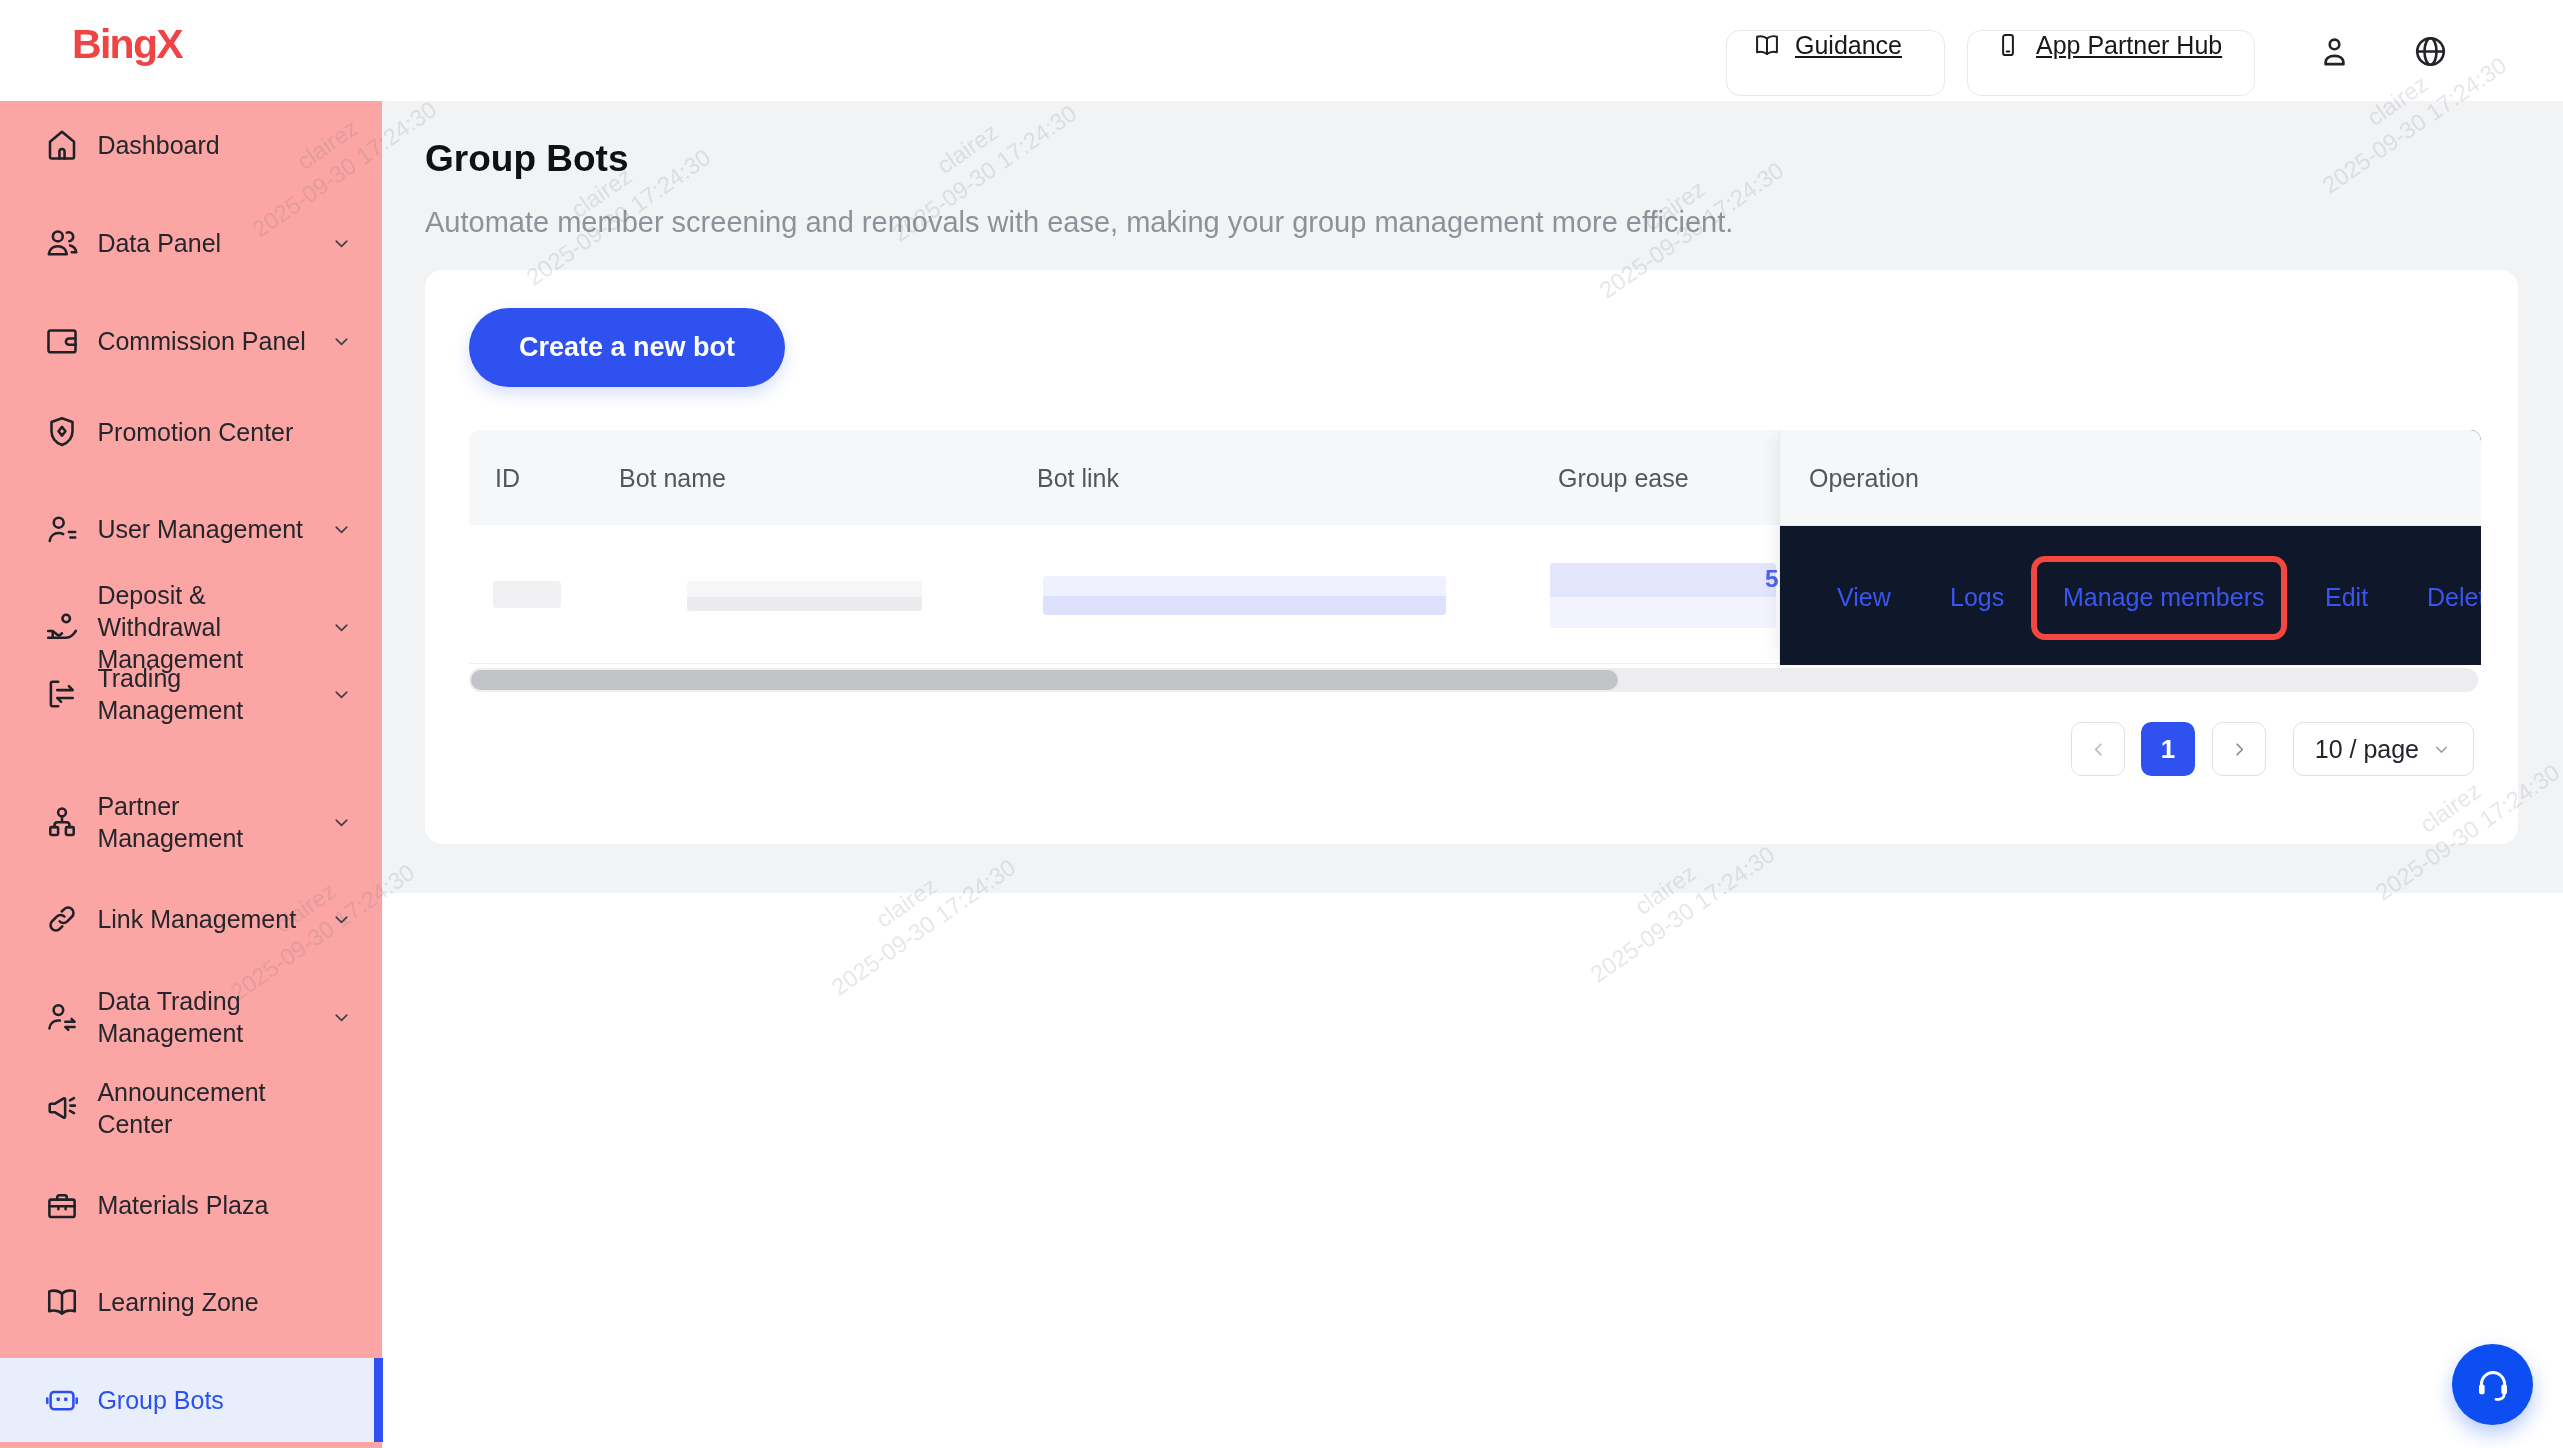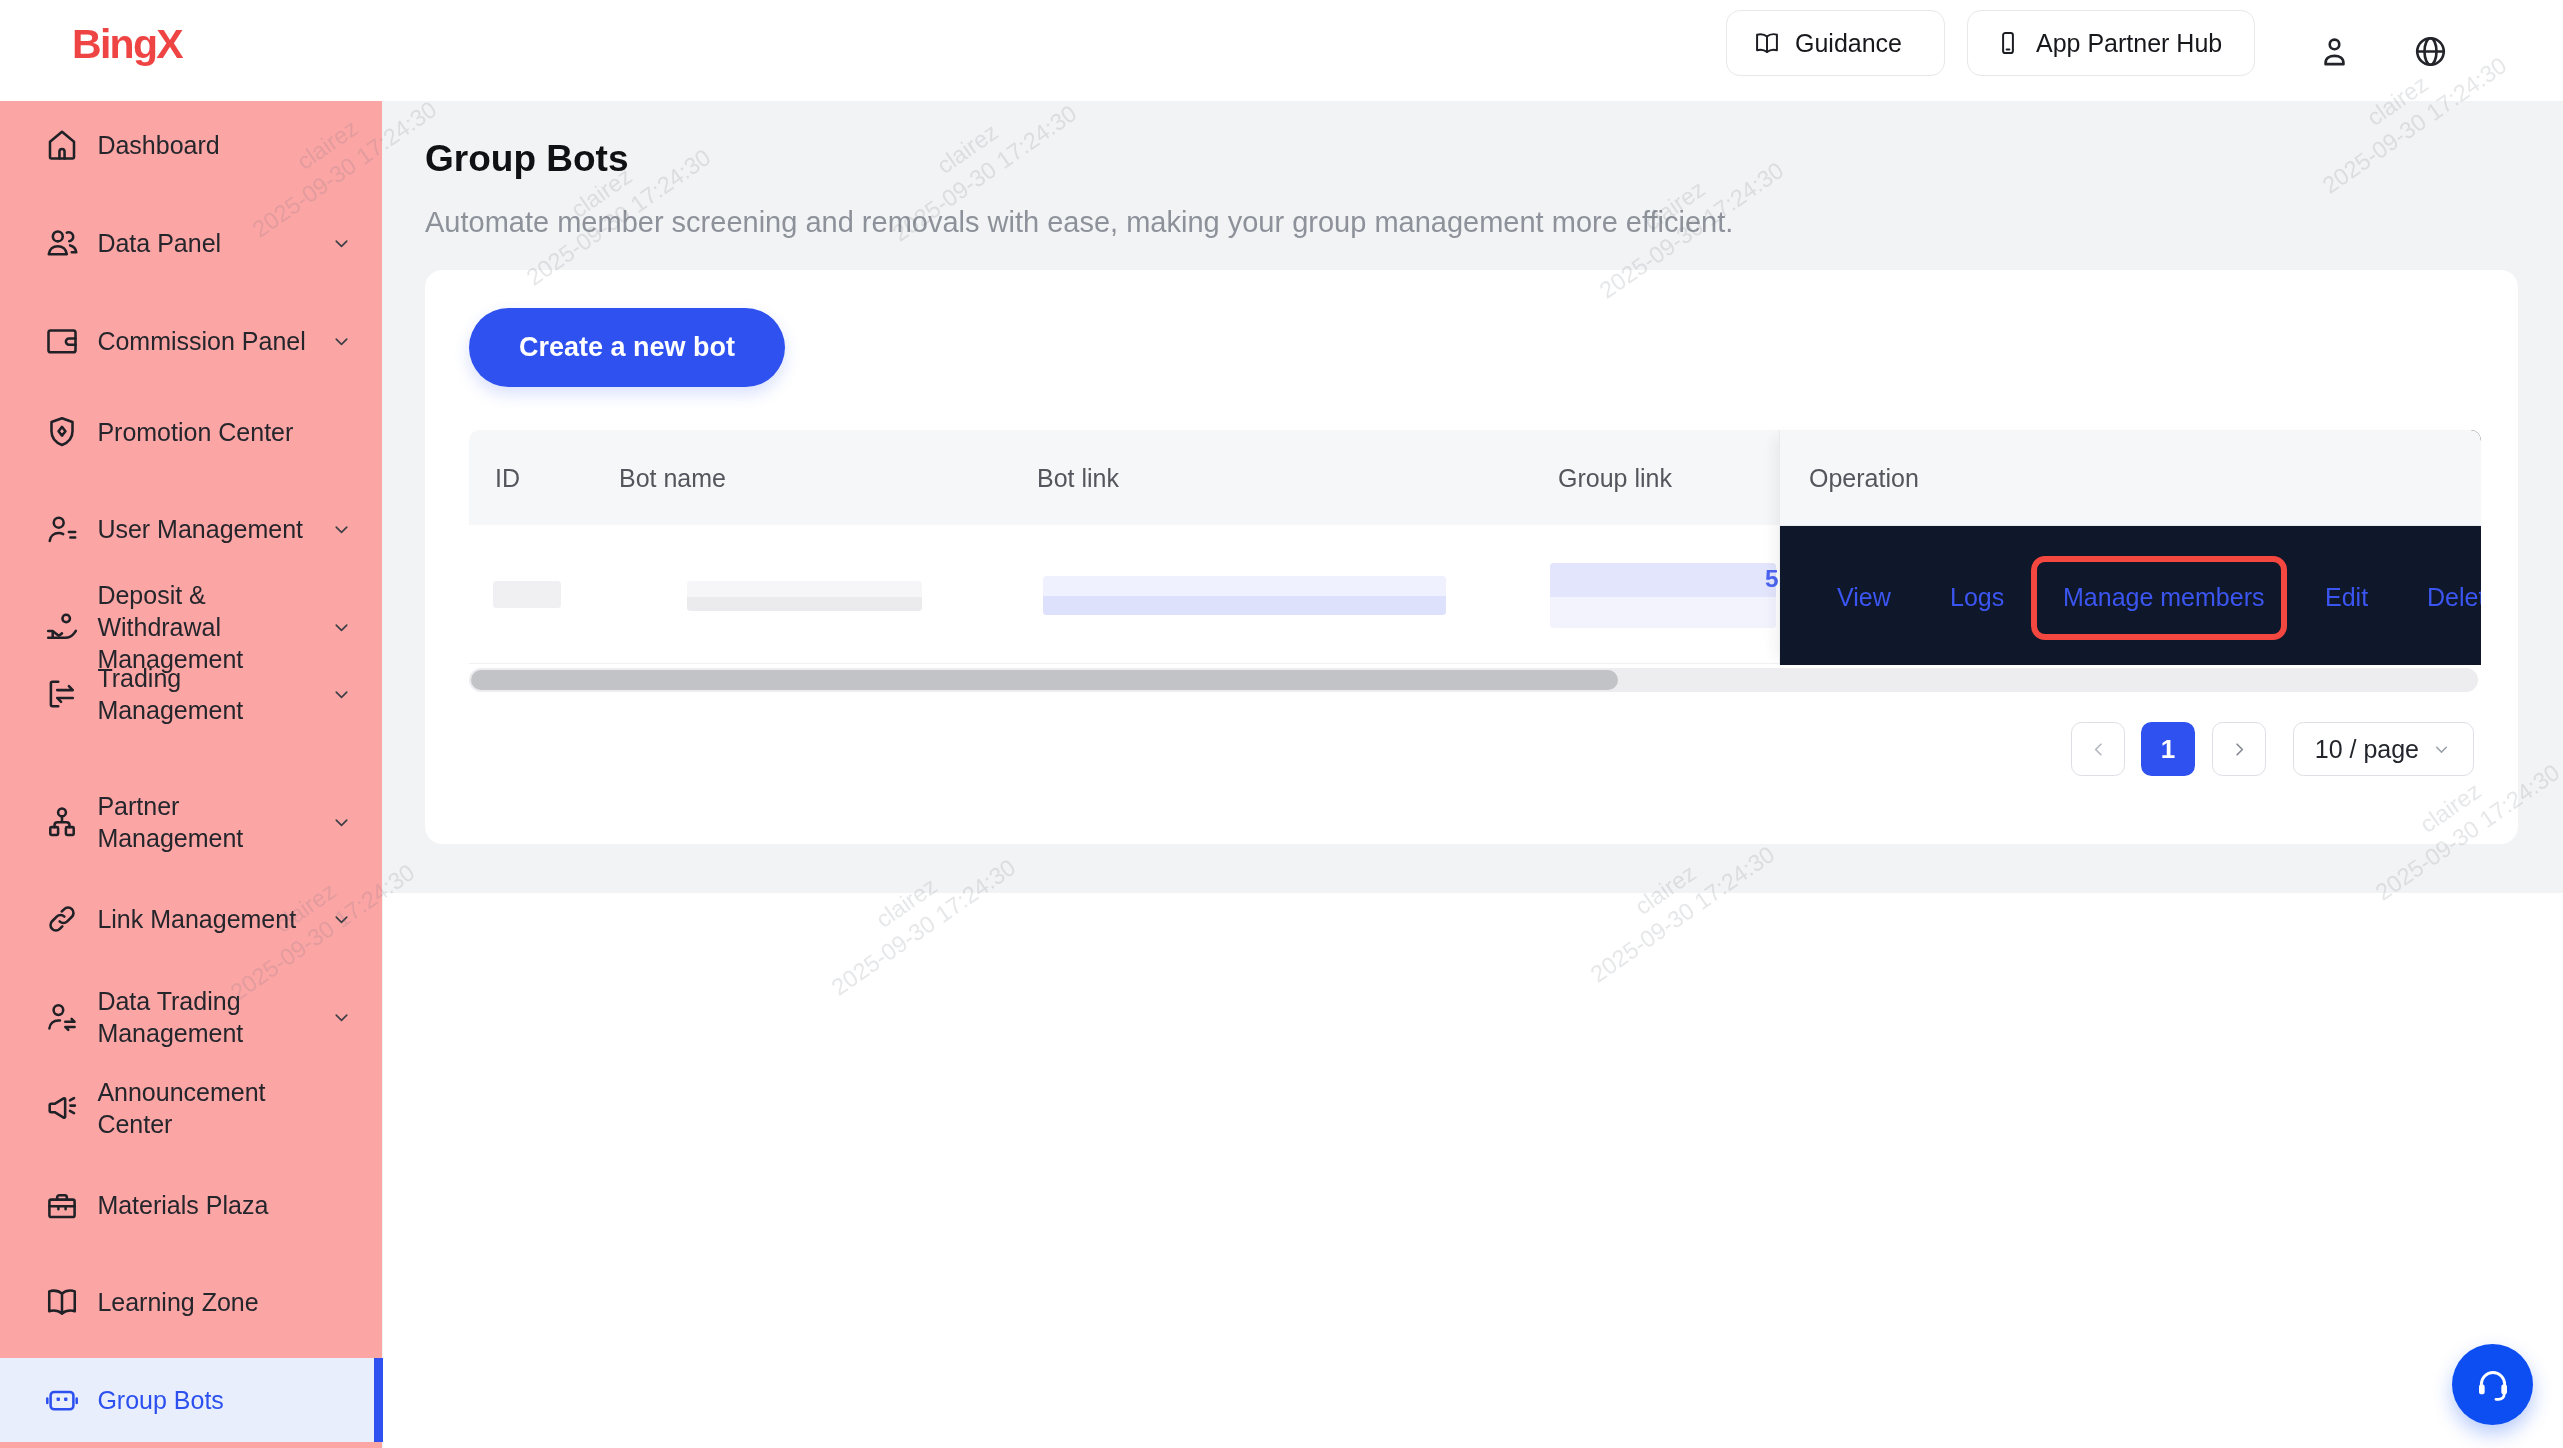--- a/index.html
+++ b/index.html
@@ -9,23 +9,23 @@
     font-family:"Liberation Sans","DejaVu Sans",sans-serif;
     color:#1b1d22; -webkit-font-smoothing:antialiased;
   }
   svg { display:block; }
   .stroke-ic { fill:none; stroke:currentColor; stroke-width:1.7; stroke-linecap:round; stroke-linejoin:round; }
 
   
   .topbar { position:absolute; left:0; top:0; width:2563px; height:101px; background:#ffffff; z-index:6; }
   .logo { position:absolute; left:72px; top:21px; font-size:41px; font-weight:700; letter-spacing:-1.7px; color:#ef4444; }
   .tb-btn {
-    position:absolute; top:10px; height:66px; border:1.7px solid #e7e8ec; border-radius:14px;
-    background:#fff; display:flex; align-items:center; gap:14px; padding:0 26px;
-    font-size:25px; font-weight:500; color:#17181c; cursor:pointer;
+    position:absolute; top:30px; height:66px; border:1.7px solid #e7e8ec; border-radius:14px;
+    background:#fff; display:flex; gap:14px; padding:0 26px;
+    font-size:25px; font-weight:500; color:#17181c; cursor:pointer;text-decoration:underline;
   }
   .tb-ic { width:28px; height:28px; color:#1b1d22; }
   .tb-round-ic { position:absolute; top:33px; width:37px; height:37px; color:#222429; cursor:pointer; }
 
   
   .sidebar { position:absolute; left:0; top:101px; width:383px; height:1348px; background:#fca5a5; border-right:0.9px solid #f1f2f4; z-index:5; }
   .nav-item {
     position:absolute; left:0; width:383px; padding-left:44px;
     display:flex; align-items:center; transform:translateY(-50%);
     color:#24262c; cursor:pointer;
@@ -339,21 +339,21 @@
   <h1 class="page-title">Group Bots</h1>
   <p class="page-subtitle">Automate member screening and removals with ease, making your group management more efficient.</p>
 
   <section class="card">
     <button class="create-btn">Create a new bot</button>
 
     <div class="thead">
       <span class="th" style="left:26px">ID</span>
       <span class="th" style="left:150px">Bot name</span>
       <span class="th" style="left:568px">Bot link</span>
-      <span class="th" style="left:1089px">Group link</span>
+      <span class="th" style="left:1089px">Group ease</span>
     </div>
 
     <div class="trow">
       <div class="blur blur-id" style="left:24.4px;top:56px"></div>
       <div class="blur blur-name" style="left:218px;top:56px"></div>
       <div class="blur blur-botlink" style="left:574px;top:51px"></div>
       <div class="blur blur-grouplink" style="left:1081px;top:38px"></div>
       <div class="sliver" style="left:1296px;top:40px">5</div>
     </div>
 

